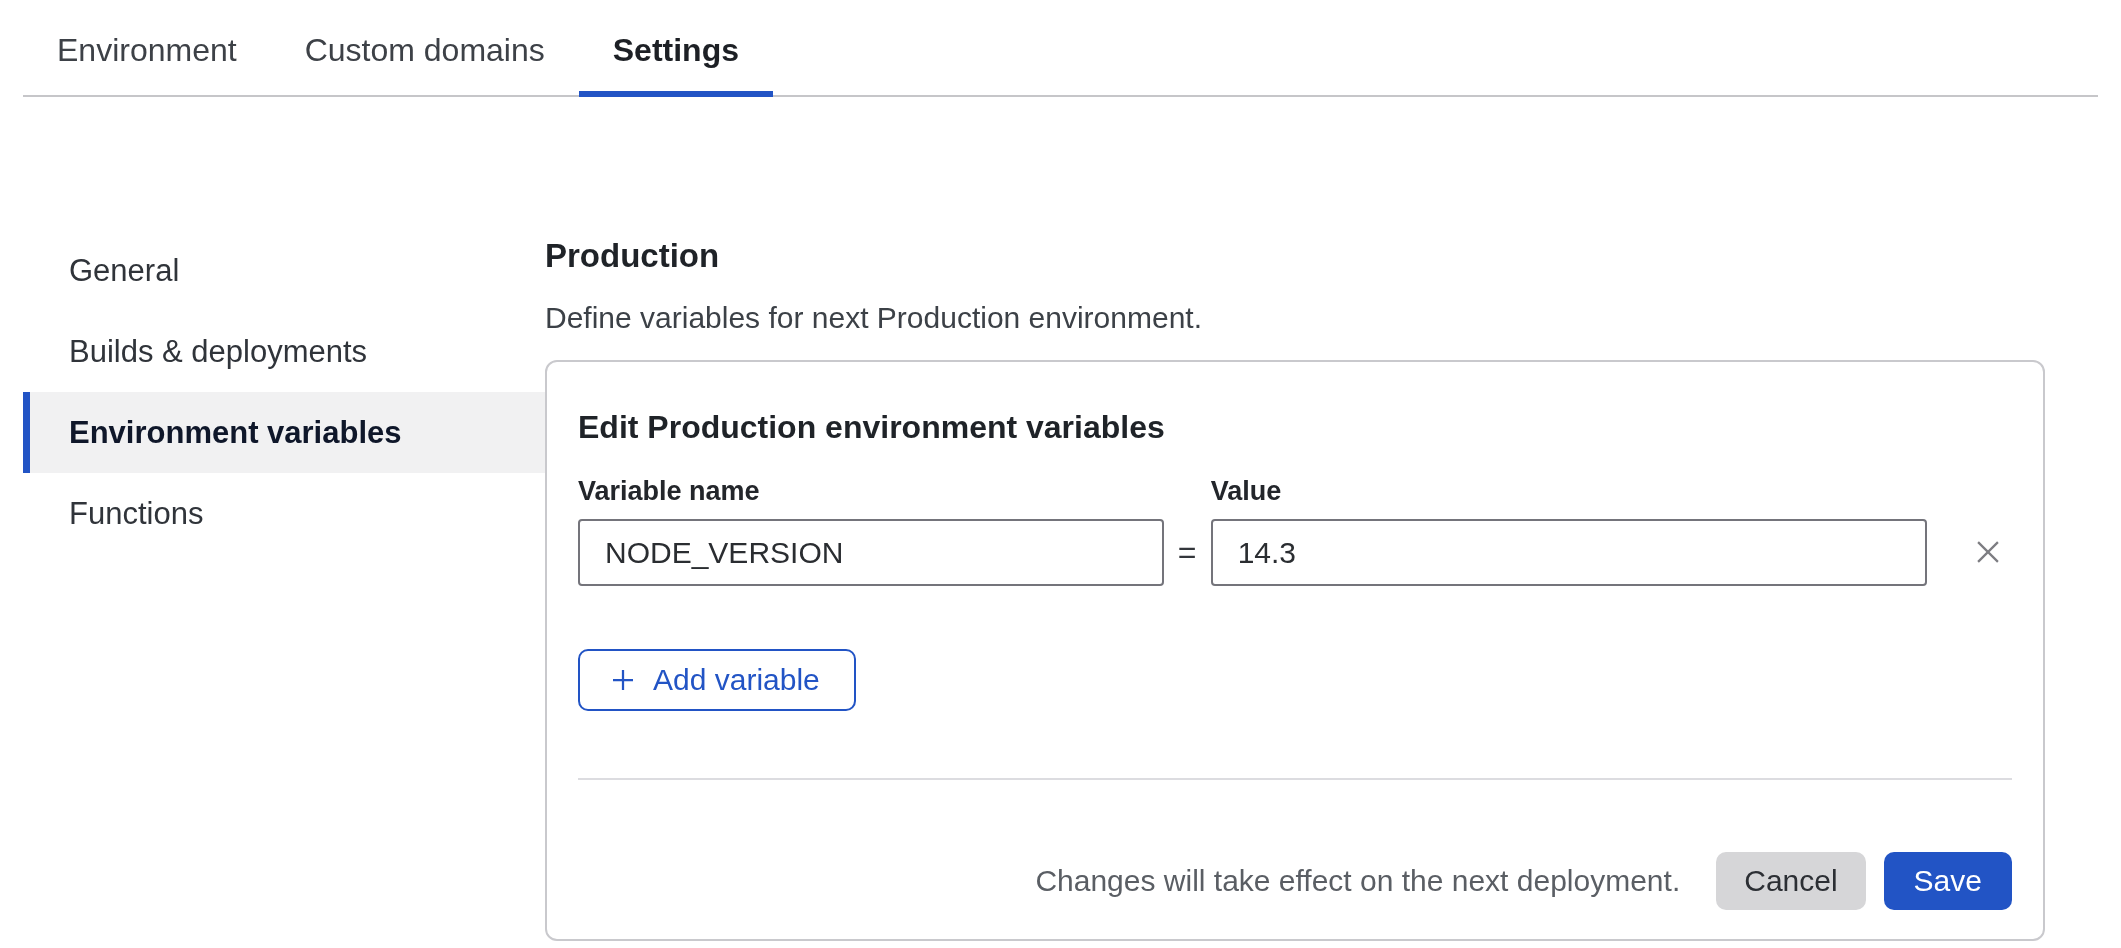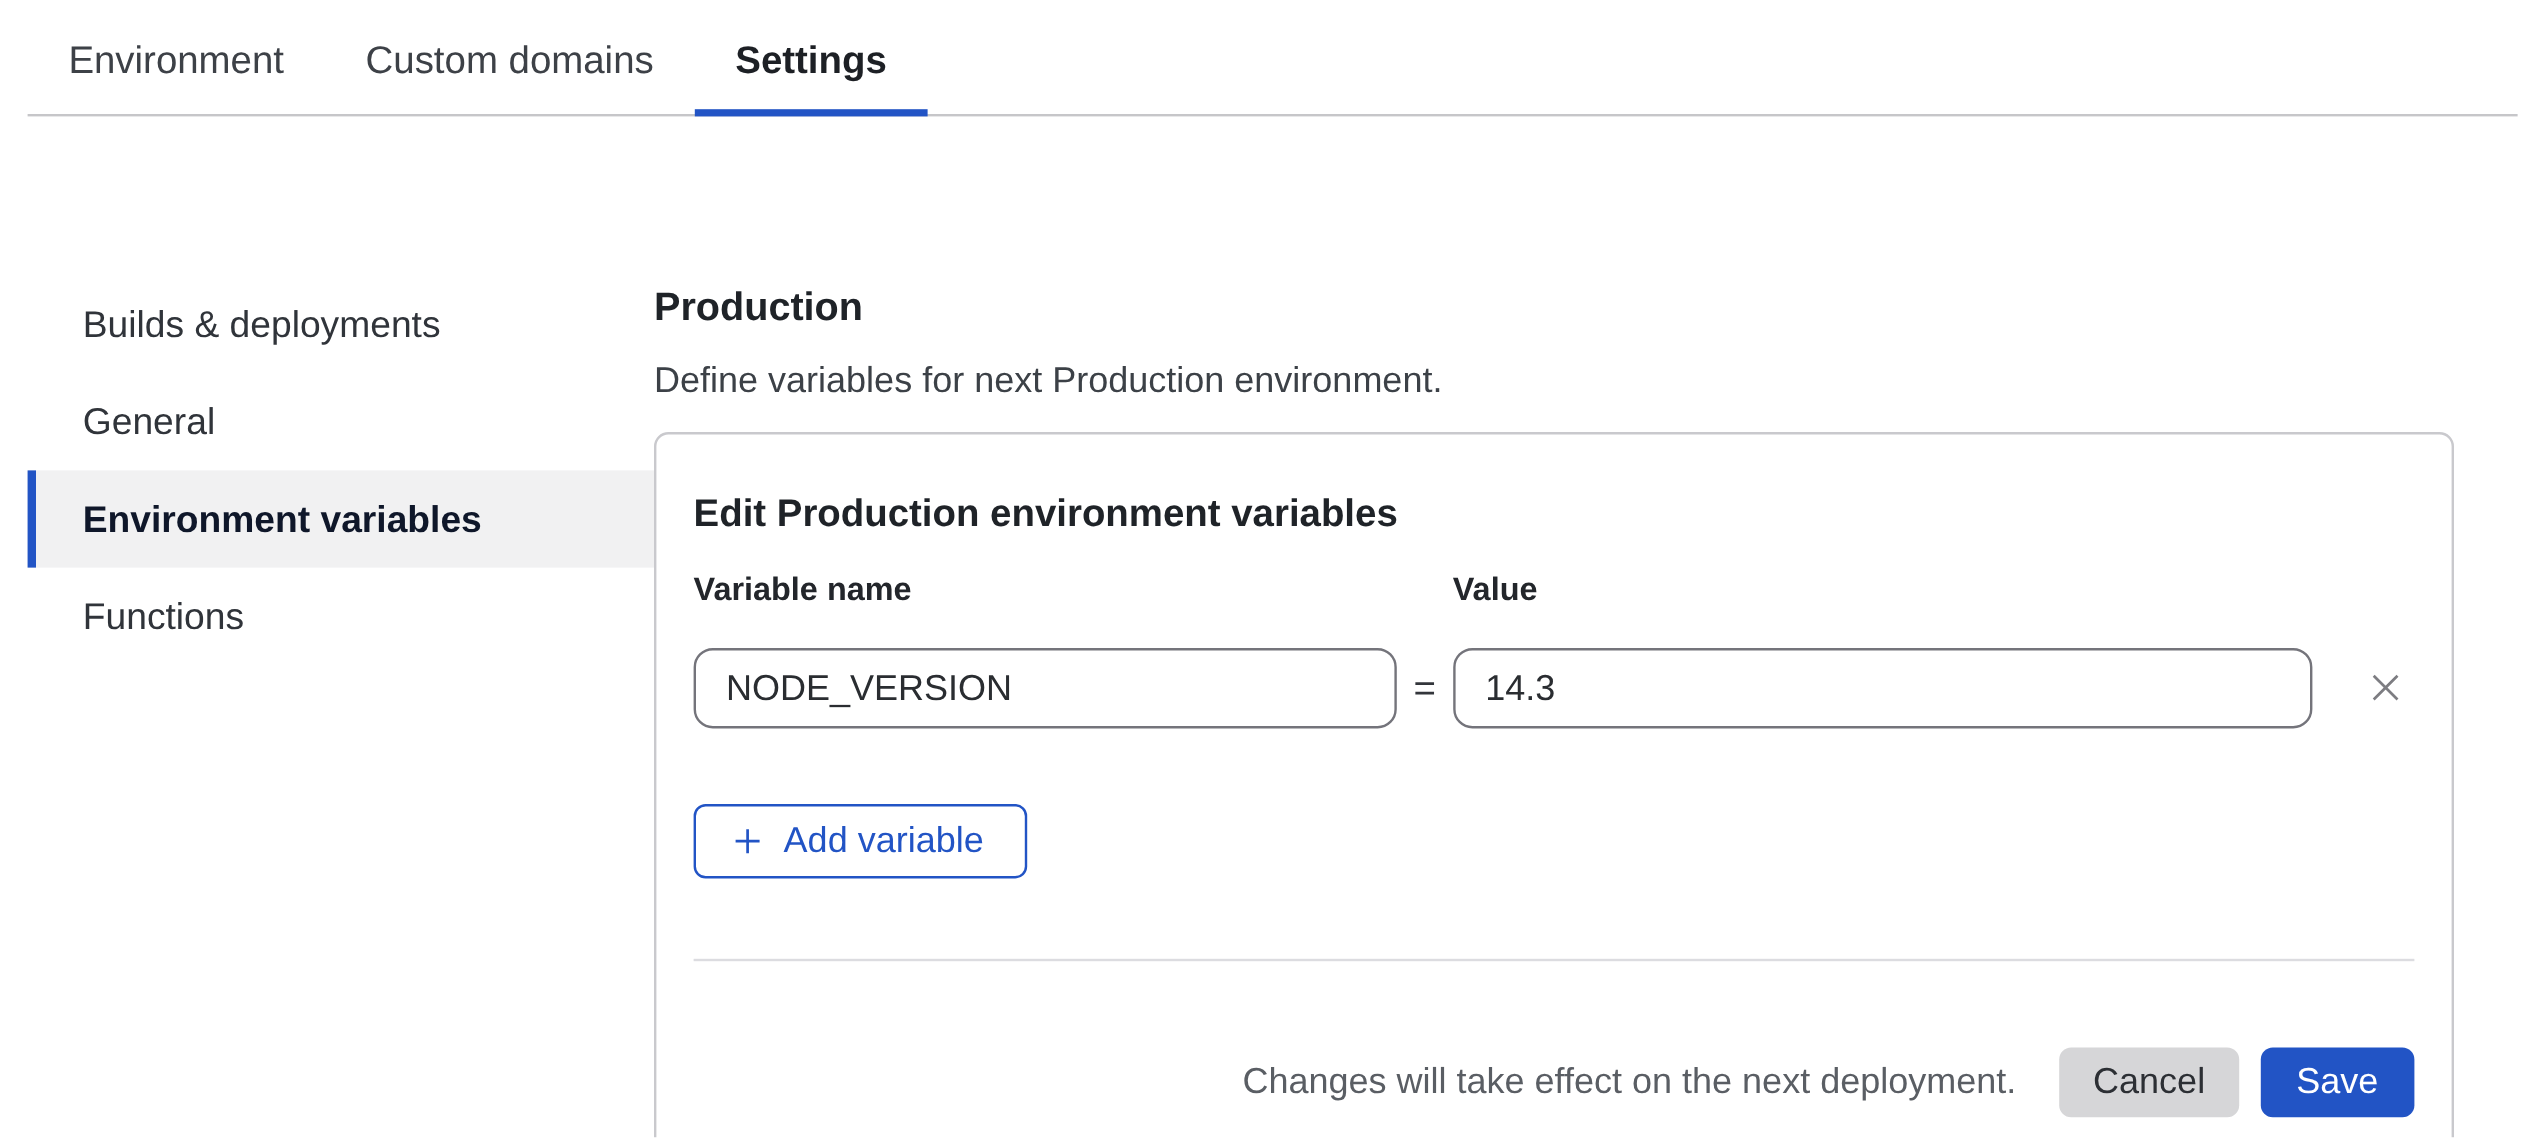--- a/index.html
+++ b/index.html
@@ -107,36 +107,35 @@
   }
 
   .var-row {
     display: flex;
     align-items: flex-end;
     margin-top: 28px;
   }
   .field {
     display: flex;
     flex-direction: column;
-    gap: 21px;
   }
   .field-name { width: 590px; }
   .field-value { width: 722px; }
   .field-label {
     font-size: 27px;
     line-height: 33px;
     font-weight: 700;
     color: #23262b;
     margin-bottom: 11px;
   }
   .text-input {
     height: 67px;
     width: 100%;
     border: 2px solid #74747b;
-    border-radius: 16px;
+    border-radius: 4px;
     background: #fff;
     font-family: "Liberation Sans", "DejaVu Sans", sans-serif;
     font-size: 30px;
     color: #2a2d31;
     padding: 0 25px;
     outline: none;
   }
   .equals {
     width: 47px;
     flex: 0 0 47px;
@@ -227,22 +226,22 @@
 
   <div class="tabbar">
     <div class="tab">Environment</div>
     <div class="tab">Custom domains</div>
     <div class="tab active">Settings</div>
   </div>
 
   <div class="content">
 
     <div class="sidebar">
+      <div class="side-item">General</div>
       <div class="side-item">Builds &amp; deployments</div>
-      <div class="side-item">General</div>
       <div class="side-item active">Environment variables</div>
       <div class="side-item">Functions</div>
     </div>
 
     <div class="main">
       <div class="section-title">Production</div>
       <div class="section-desc">Define variables for next Production environment.</div>
 
       <div class="card">
         <div class="card-title">Edit Production environment variables</div>

